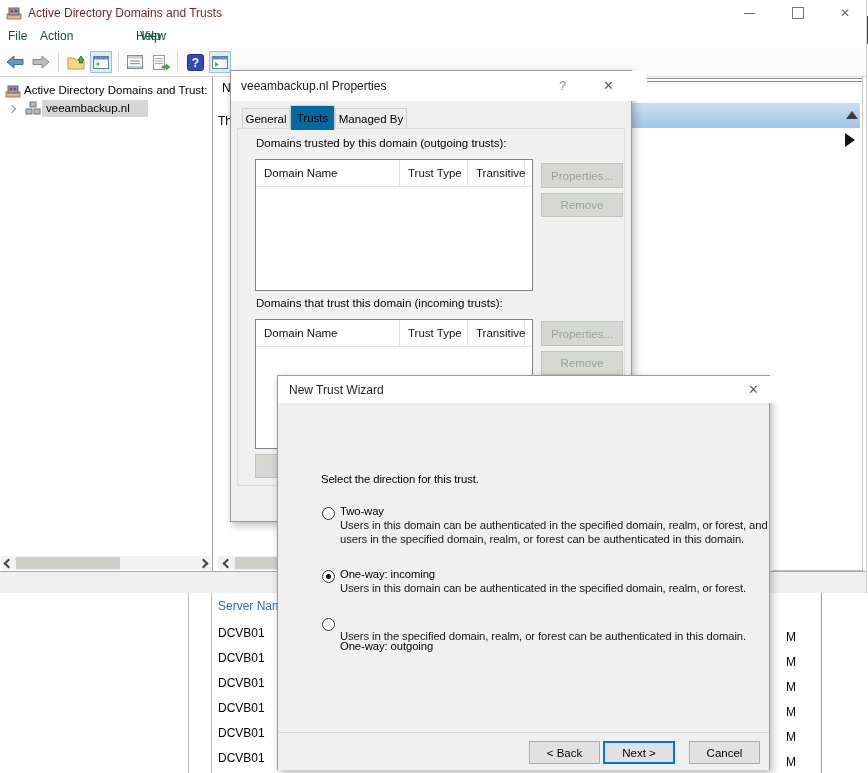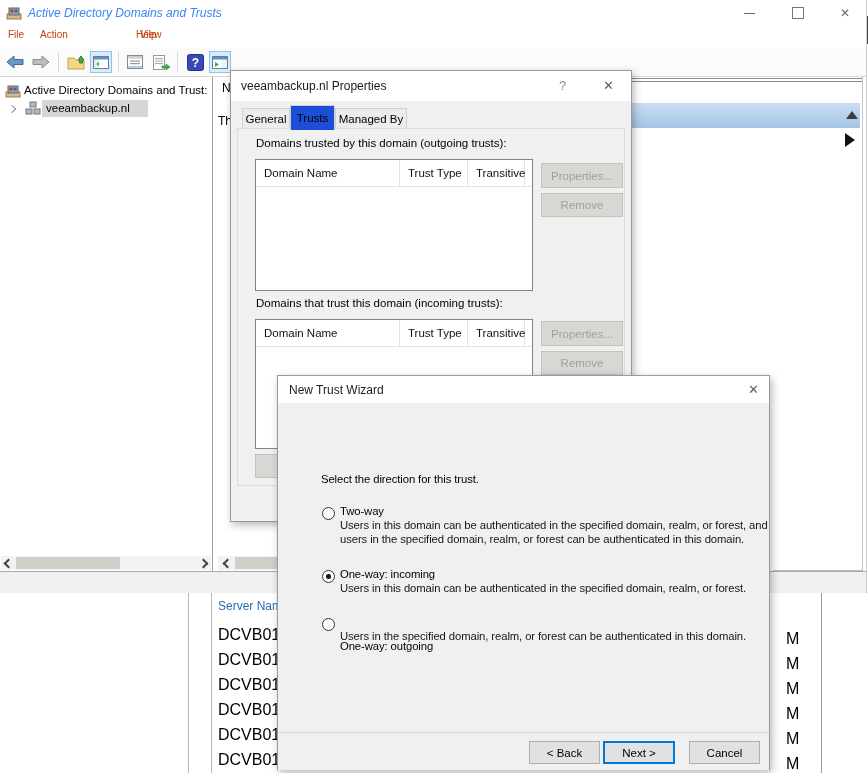--- a/index.html
+++ b/index.html
@@ -4,27 +4,27 @@
 <style>
   html,body{margin:0;padding:0;background:#fff;}
   .stage{position:relative;width:868px;height:773px;overflow:hidden;background:#fff;
          font-family:"Liberation Sans",sans-serif;font-size:11.5px;color:#000;}
   .abs{position:absolute;}
   .nosel{user-select:none;}
 
   
   .mmc{left:0;top:0;width:866px;height:592px;background:#fff;border-right:1px solid #cfcfcf;border-bottom:1px solid #8e8e8e;}
   .titlebar{left:0;top:0;width:866px;height:26px;background:#fff;}
-  .title-text{left:28px;top:6px;color:#3b82f6;font-size:12px;white-space:nowrap;font-style:italic;}
+  .title-text{left:28px;top:6px;color:#7f1d1d;font-size:12px;white-space:nowrap;}
   .win-btn{top:0;width:34px;height:26px;display:flex;align-items:center;justify-content:center;color:#5f5f5f;}
   .min-glyph{width:11px;height:1px;background:#6b6b6b;}
   .max-glyph{width:10px;height:10px;border:1px solid #767676;}
   .close-glyph{font-size:12px;color:#6b6b6b;}
   .menubar{left:0;top:26px;width:866px;height:22px;background:#fff;border-bottom:1px solid #eee;}
-  .menu-item{top:3px;font-size:10px;color:#c2410c;}
+  .menu-item{top:3px;font-size:12px;color:#14532d;}
   .toolbar{left:0;top:48px;width:866px;height:28px;background:#fbfbfb;border-bottom:1px solid #d7d7d7;}
   .tbtn{top:3px;width:22px;height:22px;display:flex;align-items:center;justify-content:center;}
   .tbtn.toggled{background:#d9ecfb;border:1px solid #90c3ea;width:20px;height:20px;}
   .tsep{top:4px;width:1px;height:20px;background:#d9d9d9;}
 
   
   .treepane{left:0;top:77px;width:212px;height:494px;background:#fff;border-right:1px solid #9aa0a6;}
   .tree-label{white-space:nowrap;}
   .tree-sel{background:#d6d6d6;}
   .chev-right{width:5px;height:5px;border-right:1px solid #8f8f8f;border-bottom:1px solid #8f8f8f;transform:rotate(-45deg);}
@@ -35,48 +35,48 @@
 
   
   .pane-topline{border-top:1px solid #8a8a8a;border-bottom:1px solid #8a8a8a;height:2px;}
   .bluebar{background:linear-gradient(180deg,#cadef2 0%,#b4d0ea 55%,#a3c4e3 100%);}
   .tri-up{width:0;height:0;border-left:6px solid transparent;border-right:6px solid transparent;border-bottom:8px solid #3e3e3e;}
   .tri-right{width:0;height:0;border-top:7px solid transparent;border-bottom:7px solid transparent;border-left:10px solid #141414;}
   .statusstrip{left:0;top:571px;width:866px;height:21px;background:#f0f0f0;border-top:1px solid #a9a9a9;}
 
   
   .dlg{background:#f0f0f0;border:1px solid #9a9a9a;box-shadow:2px 3px 8px rgba(0,0,0,.28);}
-  .dlg-titlebar{background:#fff;}
+  .dlg-titlebar{background:#fff;padding-left:16px;}
   .dlg-title{font-size:12px;color:#1b1b1b;white-space:nowrap;}
   .dlg-x{color:#5f5f5f;font-size:13px;}
   .dlg-help{color:#8d8d8d;font-size:13px;}
 
   .tab{border:1px solid #d0d0d0;background:#ececec;display:flex;align-items:center;justify-content:center;font-size:11.5px;}
-  .tab.active{background:#1d4ed8;border-bottom:none;z-index:3;}
+  .tab.active{background:#0369a1;border-bottom:none;z-index:3;}
   .tabpage{background:#f0f0f0;border:1px solid #dcdcdc;}
 
   .listbox{background:#fff;border:1px solid #80848a;}
   .lv-header{display:flex;height:26px;border-bottom:1px solid #e2e2e2;}
   .lv-col{border-right:1px solid #e2e2e2;display:flex;align-items:center;padding-left:8px;box-sizing:border-box;font-size:11.5px;color:#111;white-space:nowrap;}
 
   .btn-disabled{background:#d6d9d3;border:1px solid #c0c4bd;color:#9ea19b;display:flex;align-items:center;justify-content:center;font-size:11.5px;}
   .btn{background:#e1e1e1;border:1px solid #adadad;color:#000;display:flex;align-items:center;justify-content:center;font-size:11.5px;}
   .btn-focus{border:2px solid #0078d7;}
 
   
   .wiz-body-text{font-size:11.3px;letter-spacing:-0.1px;}
   .radio{width:11px;height:11px;border:1px solid #333;border-radius:50%;background:#fff;}
   .radio.sel::after{content:"";position:absolute;left:3px;top:3px;width:5px;height:5px;border-radius:50%;background:#111;}
   .desc{color:#161616;line-height:13.6px;}
 
   
   .bgwin{left:0;top:593px;width:821px;height:180px;background:#fff;border-right:1px solid #9a9a9a;}
   .vline{width:1px;background:#b7b7b7;}
   .srv-header{color:#2d6cb4;font-size:12px;white-space:nowrap;}
-  .row-text{font-size:16px;white-space:nowrap;}
+  .row-text{font-size:12px;white-space:nowrap;}
 </style>
 </head>
 <body>
 
 <div class="stage nosel">
 
   <div class="abs" style="left:864px;top:16px;width:4px;height:28px;background:#474747;"></div>
 
   <div class="abs mmc">
 

